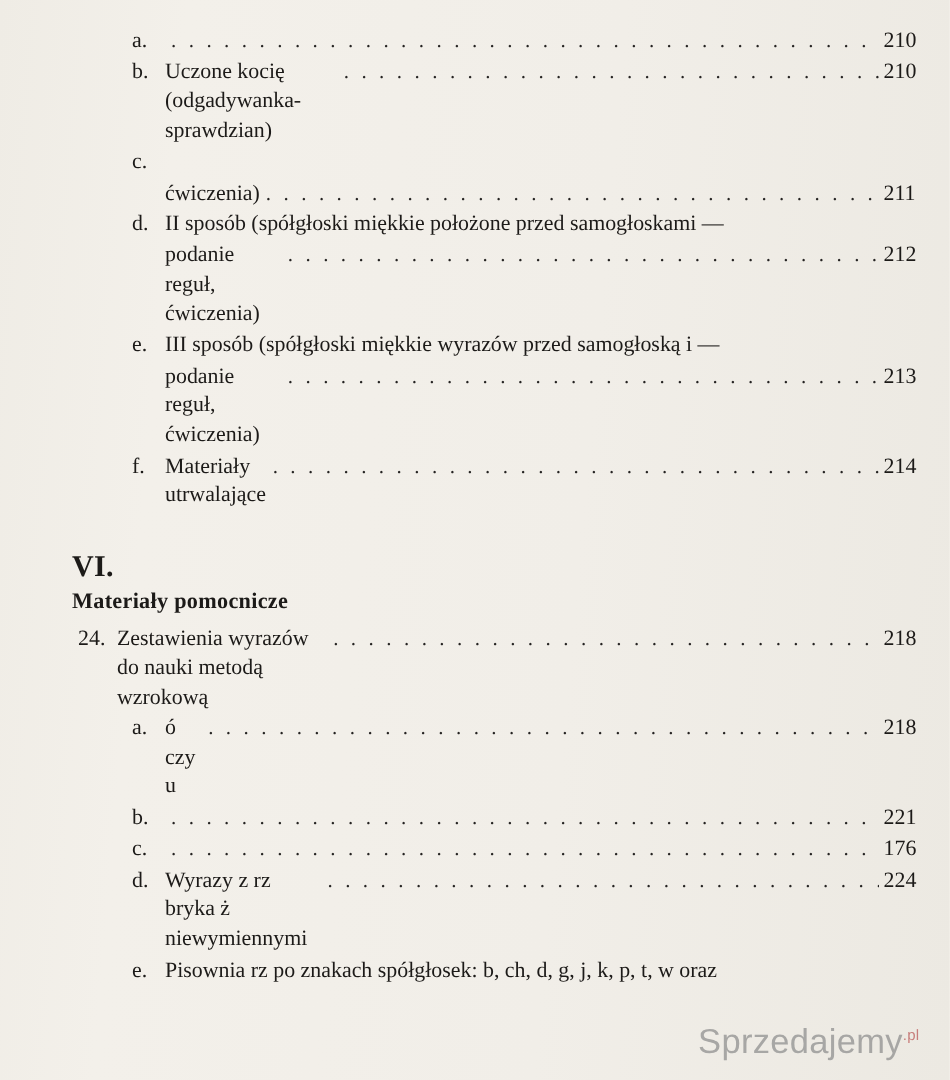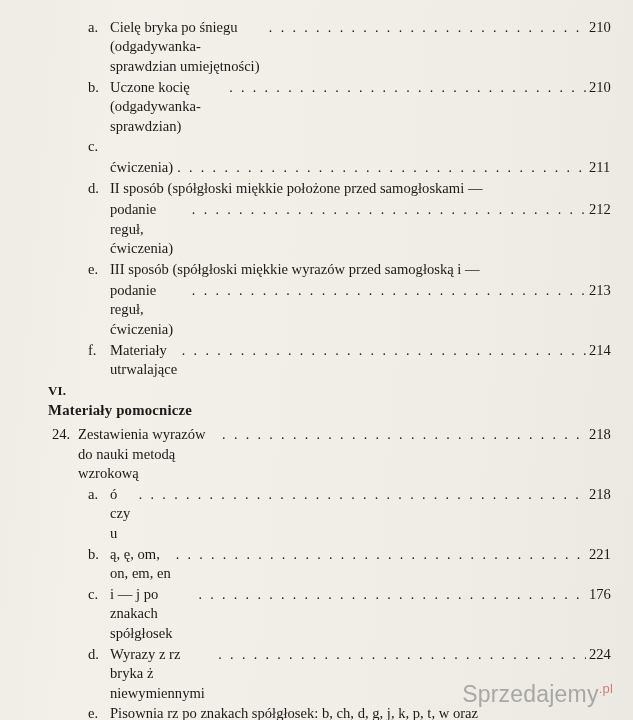--- a/index.html
+++ b/index.html
@@ -66,60 +66,59 @@
     text-align: left;
     white-space: nowrap;
   }
   .cont {
     display: block;
     margin-left: 62px;
   }
   .roman {
     font-weight: 700;
     margin-left: 0;
-    margin-top: 3px;
+    margin-top: 24px;
     margin-bottom: 1px;
-    font-size: 13px;
+    font-size: 20px;
     letter-spacing: .2px;
   }
   .sect-title {
     font-weight: 700;
     font-size: 14.8px;
     margin-bottom: 5px;
     letter-spacing: .2px;
   }
   .wm {
     position: absolute;
     right: 20px;
     bottom: 12px;
     font-family: "Liberation Sans", sans-serif;
     font-size: 23px;
     color: #8d8d8d;
     opacity: .72;
     letter-spacing: .2px;
   }
   .wm .pl {
     color: #b03a3a;
-    font-size: 13px;
+    font-size: 10px;
     vertical-align: super;
     opacity: .85;
   }
   .hang { display: block; }
   .hang .first { display: flex; align-items: baseline; width: 100%; }
   .hang .second { display: flex; align-items: baseline; width: 100%; }
 </style>
 </head>
 <body>
 
 <div class="page">
   <div class="toc">
 
     <div class="row lvl-letter">
       <span class="marker">a.</span>
-      <span class="txt">Cielę bryka po śniegu (odgadywanka-sprawdzian umiejętności)</span>
       <span class="leader">. . . . . . . . . . . . . . . . . . . . . . . . . . . . . . . . . . . . . . . . . . . . . . . . . . . . . . . . . . . . . . . . .</span>
       <span class="pg">210</span>
     </div>
 
     <div class="row lvl-letter">
       <span class="marker">b.</span>
       <span class="txt">Uczone kocię (odgadywanka-sprawdzian)</span>
       <span class="leader">. . . . . . . . . . . . . . . . . . . . . . . . . . . . . . . . . . . . . . . . . . . . . . . . . . . . . . . . . . . . . . . . .</span>
       <span class="pg">210</span>
     </div>
@@ -177,27 +176,25 @@
     </div>
 
     <div class="row lvl-letter">
       <span class="marker">a.</span>
       <span class="txt">ó czy u</span>
       <span class="leader">. . . . . . . . . . . . . . . . . . . . . . . . . . . . . . . . . . . . . . . . . . . . . . . . . . . . . . . . . . . . . . . . .</span>
       <span class="pg">218</span>
     </div>
     <div class="row lvl-letter">
       <span class="marker">b.</span>
-      <span class="txt">ą, ę, om, on, em, en</span>
       <span class="leader">. . . . . . . . . . . . . . . . . . . . . . . . . . . . . . . . . . . . . . . . . . . . . . . . . . . . . . . . . . . . . . . . .</span>
       <span class="pg">221</span>
     </div>
     <div class="row lvl-letter">
       <span class="marker">c.</span>
-      <span class="txt">i — j po znakach spółgłosek</span>
       <span class="leader">. . . . . . . . . . . . . . . . . . . . . . . . . . . . . . . . . . . . . . . . . . . . . . . . . . . . . . . . . . . . . . . . .</span>
       <span class="pg">176</span>
     </div>
     <div class="row lvl-letter">
       <span class="marker">d.</span>
       <span class="txt">Wyrazy z rz bryka ż niewymiennymi</span>
       <span class="leader">. . . . . . . . . . . . . . . . . . . . . . . . . . . . . . . . . . . . . . . . . . . . . . . . . . . . . . . . . . . . . . . . .</span>
       <span class="pg">224</span>
     </div>
 

